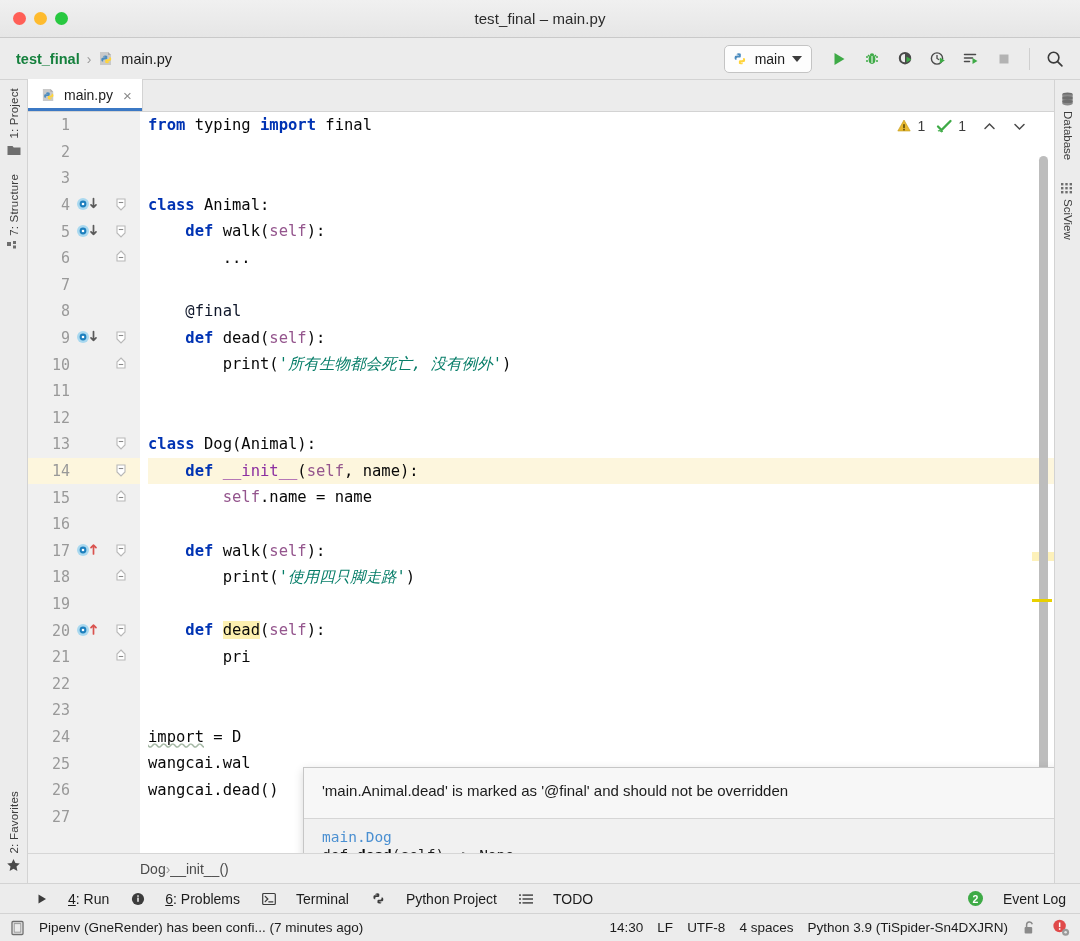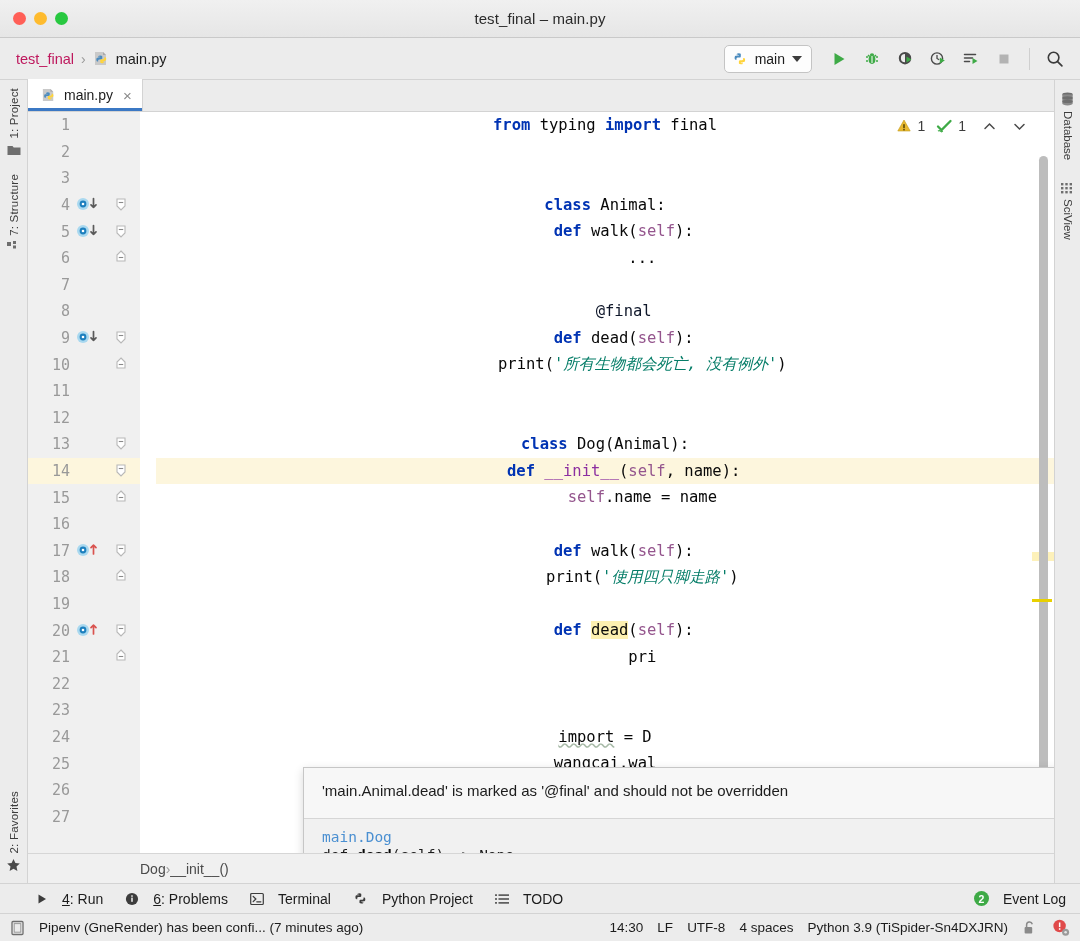--- a/index.html
+++ b/index.html
@@ -37,21 +37,21 @@
 
   
   .toolbar {
     height: 42px; flex: 0 0 42px;
     background: #ececec;
     border-bottom: 1px solid #d3d3d3;
     display: flex; align-items: center;
     padding: 0 10px 0 16px;
   }
   .crumbs { display: flex; align-items: center; gap: 7px; font-size: 14.5px; }
-  .crumb-proj { font-weight: normal; color: #be185d; }
+  .crumb-proj { font-weight: bold; color: #15803d; }
   .crumb-sep { color: #9a9a9a; font-size: 14px; }
   .crumb-file { color: #1c1c1c; display: flex; align-items: center; gap: 6px; }
   .toolbar-right { margin-left: auto; display: flex; align-items: center; gap: 3px; }
   .runconfig {
     display: flex; align-items: center; gap: 7px;
     background: #fdfdfd; border: 1px solid #c4c4c4; border-radius: 5px;
     height: 28px; padding: 0 9px 0 7px; font-size: 14px; color: #1c1c1c;
     margin-right: 9px;
   }
   .caret-dn {
@@ -133,21 +133,21 @@
     height: 26.6px; display: flex; align-items: center;
     font-family: "DejaVu Sans Mono", monospace; font-size: 15px; color: #999999;
   }
   .gnum { width: 46px; text-align: right; padding-right: 4px; }
   .grun { width: 30px; display: flex; align-items: center; justify-content: center; }
   .gfold { width: 34px; display:flex; align-items:center; justify-content:center; }
 
   .code-area {
     flex: 1 1 auto; position: relative; background: #ffffff;
     font-family: "DejaVu Sans Mono", monospace; font-size: 15.5px;
-    padding-left: 16px; overflow: hidden; text-align: center;
+    padding-left: 8px; overflow: hidden;
   }
   .cline { height: 26.6px; line-height: 26.6px; white-space: pre; color: #080808; }
   .cline.hl { background: #fdf6dd; }
 
   .kw  { color: #0033b3; font-weight: bold; }
   .dunder { color: #8c2fa0; }
   .self { color: #94558d; }
   .str { color: #067d68; font-style: italic; }
   .deco { color: #0f172a; }
   .plain { color: #080808; }
@@ -199,21 +199,21 @@
   }
   .bc-sep { color: #9a9a9a; }
 
   
   .toolwin {
     height: 30px; flex: 0 0 30px; background: #ececec;
     border-top: 1px solid #d3d3d3;
     display: flex; align-items: center; padding: 0 14px 0 36px; gap: 22px;
     font-size: 14px; color: #1c1c1c;
   }
-  .twitem { display: flex; align-items: center; gap: 14px; }
+  .twitem { display: flex; align-items: center; gap: 20px; }
   .twitem u { text-decoration: underline; }
   .tw-spacer { margin-left: auto; }
   .badge-green {
     width: 15px; height: 15px; border-radius: 50%; background: #3eaa46;
     color: #fff; font-size: 10.5px; display: flex; align-items: center; justify-content: center;
     font-weight: bold;
   }
 
   
   .statusbar {

